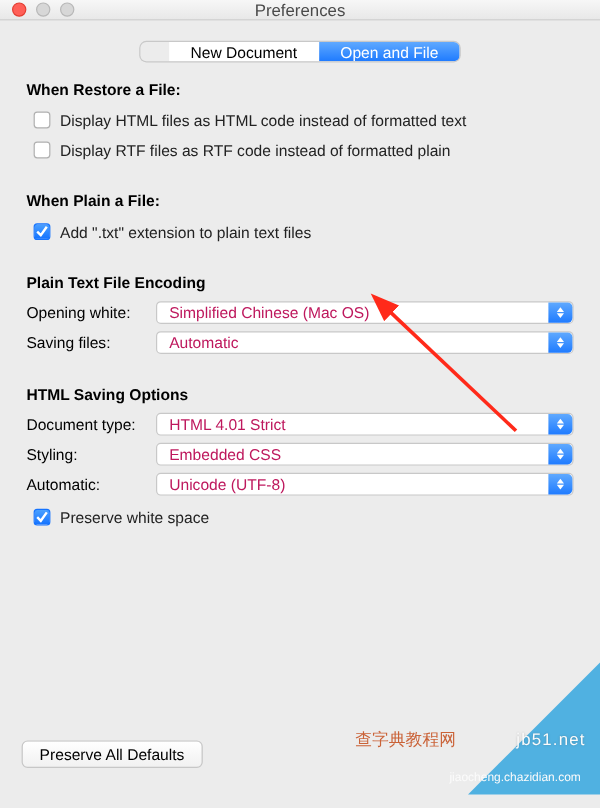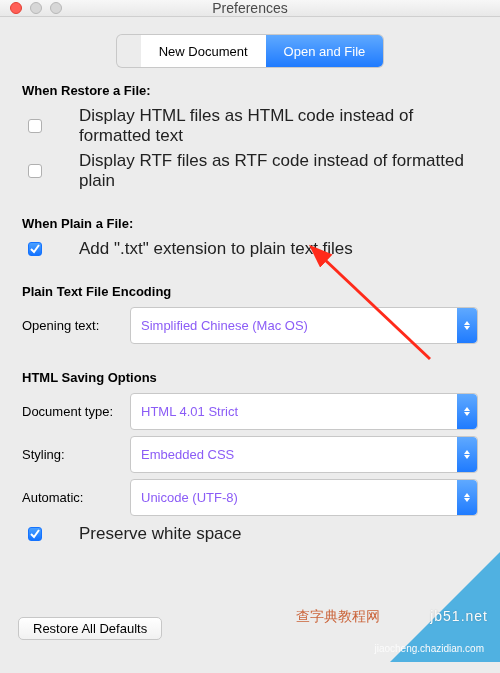--- a/index.html
+++ b/index.html
@@ -9,37 +9,37 @@
   .traffic { display: flex; gap: 8px; margin-left: 10px; }
   .dot { width: 12px; height: 12px; border-radius: 50%; }
   .dot.red { background: #ff5f57; border: 0.5px solid #e33e32; }
   .dot.gray1 { background: #d7d7d7; border: 0.5px solid #b8b8b8; }
   .dot.gray2 { background: #d7d7d7; border: 0.5px solid #b8b8b8; }
   .title { position: absolute; left: 0; right: 0; text-align: center; font-size: 14px; color: #4a4a4a; }
 
   .content { padding: 18px 22px 0 22px; position: relative; height: calc(673px - 28px); }
 
   .segtabs { display: flex; justify-content: center; margin-bottom: 16px; }
-  .segwrap { display: flex; border-radius: 5px; overflow: hidden; box-shadow: 0 0 0 1px rgba(0,0,0,0.15); height: 32px; padding-left: 24px; }
+  .segwrap { display: flex; border-radius: 5px; overflow: hidden; box-shadow: 0 0 0 1px rgba(0,0,0,0.15); height: 16px; padding-left: 24px; }
   .seg { font-size: 13px; padding: 2px 18px; display: flex; align-items: center; background: #fff; color: #000; cursor: default; }
   .seg.active { background: linear-gradient(#5fa9ff,#1f7bff); color: #fff; }
 
   .section-title { font-size: 13px; font-weight: 700; color: #000; margin: 6px 0 8px 0; }
 
   .row { display: flex; align-items: center; min-height: 20px; margin: 5px 0; }
   .cbrow { margin-left: 6px; }
   .checkbox { width: 14px; height: 14px; border: 1px solid #b0b0b0; border-radius: 3px; background: #fff; margin-right: 8px; display: flex; align-items: center; justify-content: center; flex-shrink: 0; }
   .checkbox.checked { background: linear-gradient(#4aa0ff,#1473ff); border: 1px solid #1473ff; }
   .checkbox.checked svg { display: block; }
   .checkbox svg { display: none; width: 10px; height: 10px; }
-  .cblabel { font-size: 17px; color: #222; margin-left: 29px; }
+  .cblabel { font-size: 13px; color: #222; }
 
   .form-row { display: flex; align-items: center; margin: 6px 0; }
   .form-label { width: 108px; font-size: 13px; color: #000; text-align: left; padding-right: 4px; }
-  .dropdown { flex: 1; height: 37px; background: #fff; border: 1px solid #c8c8c8; border-radius: 4px; display: flex; align-items: center; position: relative; font-size: 13px; color: #8b5cf6; padding-left: 10px; cursor: default; }
+  .dropdown { flex: 1; height: 19px; background: #fff; border: 1px solid #c8c8c8; border-radius: 4px; display: flex; align-items: center; position: relative; font-size: 13px; color: #be185d; padding-left: 10px; cursor: default; }
   .dd-cap { position: absolute; right: 0; top: 0; bottom: 0; width: 20px; background: linear-gradient(#5fa9ff,#1f7bff); border-radius: 0 4px 4px 0; display: flex; flex-direction: column; align-items: center; justify-content: center; gap: 1px; }
   .dd-cap .arr { width: 0; height: 0; border-left: 3.5px solid transparent; border-right: 3.5px solid transparent; }
   .dd-cap .up { border-bottom: 4px solid #fff; }
   .dd-cap .down { border-top: 4px solid #fff; }
 
   .spacer-lg { height: 14px; }
 
   .restore-wrap { position: absolute; left: 18px; bottom: 22px; }
   .btn { background: linear-gradient(#ffffff,#f1f1f1); border: 1px solid #c7c7c7; border-radius: 5px; font-size: 13px; padding: 3px 14px; color: #000; cursor: default; }
 
@@ -97,23 +97,33 @@
           <path d="M1 5 L4 8 L9 1" stroke="#fff" stroke-width="2" fill="none"></path>
         </svg>
     </div>
     <div class="cblabel">Add ".txt" extension to plain text files</div>
   </div>
 
   <div class="spacer-lg"></div>
 
   <div class="section-title">Plain Text File Encoding</div>
   <div class="form-row">
-    <div class="form-label">Opening text:</div>
+    <div class="form-label">Opening white:</div>
     <div class="dropdown">
       <span>Simplified Chinese (Mac OS)</span>
+      <div class="dd-cap">
+          <div class="arr up"></div>
+          <div class="arr down"></div>
+        </div>
+    </div>
+  </div>
+  <div class="form-row">
+    <div class="form-label">Saving files:</div>
+    <div class="dropdown">
+      <span>Automatic</span>
       <div class="dd-cap">
           <div class="arr up"></div>
           <div class="arr down"></div>
         </div>
     </div>
   </div>
 
   <div class="spacer-lg"></div>
 
   <div class="section-title">HTML Saving Options</div>
@@ -159,21 +169,21 @@
   <svg class="arrow-svg" style="left:300px; top:222px; width:140px; height:130px;">
     <defs>
       <marker id="ah" markerWidth="10" markerHeight="10" refX="2" refY="3" orient="auto">
         <path d="M0,0 L0,6 L8,3 z" fill="#ff2a1a"></path>
       </marker>
     </defs>
     <line x1="130" y1="120" x2="22" y2="18" stroke="#ff2a1a" stroke-width="3" marker-end="url(#ah)"></line>
   </svg>
 
   <div class="restore-wrap">
-    <button class="btn">Restore All Defaults</button>
+    <button class="btn">Preserve All Defaults</button>
   </div>
 
   <div class="wm">
     <div class="tri"></div>
     <div class="txt3">查字典教程网</div>
     <div class="txt1">jb51.net</div>
     <div class="txt2">jiaocheng.chazidian.com</div>
   </div>
 
 </div>

